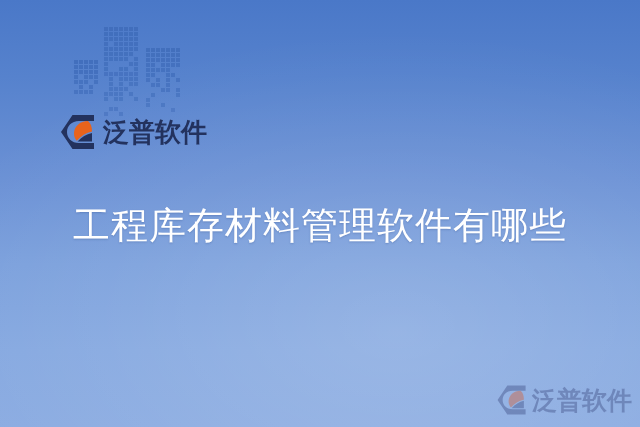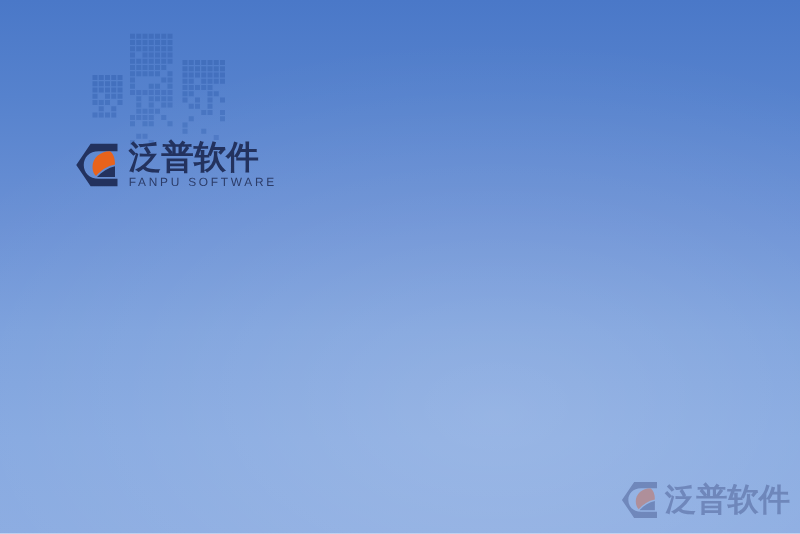--- a/index.html
+++ b/index.html
@@ -318,24 +318,24 @@
     </div>
 
   <div id="brand-logo">
     <svg id="brand-mark" viewBox="0 0 40 40">
       <path d="M14.5 3 L36 3 L36 9 L21 9 C13.5 9 9 14 9 20 C9 26 13.5 31 21 31 L36 31 L36 37 L14.5 37 L3 20 Z" fill="#23325e"></path>
       <path d="M30 9 C22 9 16 14.5 16 21.5 C16 24.5 17 27 18.8 28.8 C23 24 28 20.8 34 19.6 C34 14.6 32.8 11.2 30 9 Z" fill="#e8631c"></path>
       <path d="M19.6 29.6 C23.6 25.2 28.4 22.2 34 21 L34 29.6 Z" fill="#23325e"></path>
     </svg>
     <div id="brand-words">
       <div id="brand-cn">泛普软件</div>
-      <div id="brand-en">FANPU SOFTWARE</div>
     </div>
   </div>
 
+  <div id="headline">工程库存材料管理软件有哪些</div>
 
   <div id="watermark">
     <div id="wm-row">
       <svg id="wm-mark" viewBox="0 0 40 40">
         <path d="M14.5 3 L36 3 L36 9 L21 9 C13.5 9 9 14 9 20 C9 26 13.5 31 21 31 L36 31 L36 37 L14.5 37 L3 20 Z" fill="#5a6ea3"></path>
         <path d="M30 9 C22 9 16 14.5 16 21.5 C16 24.5 17 27 18.8 28.8 C23 24 28 20.8 34 19.6 C34 14.6 32.8 11.2 30 9 Z" fill="#c07a6e"></path>
         <path d="M19.6 29.6 C23.6 25.2 28.4 22.2 34 21 L34 29.6 Z" fill="#5a6ea3"></path>
       </svg>
       <div id="wm-cn">泛普软件</div>
     </div>

